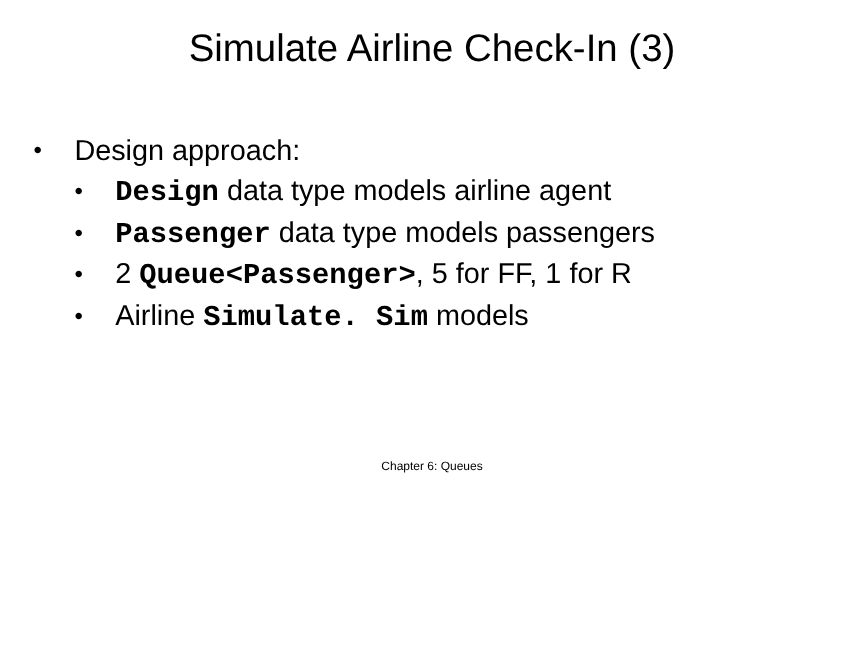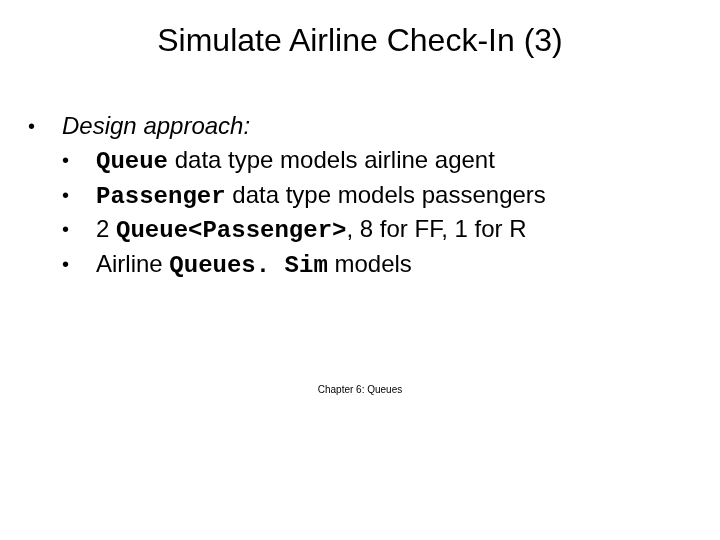--- a/index.html
+++ b/index.html
@@ -42,21 +42,20 @@
   }
   .lvl1 .bullet {
     width: 34px;
     flex: 0 0 34px;
     text-align: left;
     font-size: 20px;
     line-height: 1.6;
   }
   .lvl1 .txt {
     flex: 1;
-    font-style: italic;
   }
   .sublist {
     margin-top: 2px;
   }
   .lvl2 {
     display: flex;
     align-items: flex-start;
     margin-left: 34px;
   }
   .lvl2 .bullet {
@@ -92,36 +91,36 @@
   <div class="body">
     <div class="lvl1">
       <div class="bullet">•</div>
       <div class="txt">Design approach:</div>
     </div>
 
     <div class="sublist">
 
       <div class="lvl2">
         <div class="bullet">•</div>
-        <div class="txt"><span></span><span class="mono">Queue</span><span> data type models airline agent</span></div>
+        <div class="txt"><span></span><span class="mono">Design</span><span> data type models airline agent</span></div>
       </div>
 
       <div class="lvl2">
         <div class="bullet">•</div>
         <div class="txt"><span></span><span class="mono">Passenger</span><span> data type models passengers</span></div>
       </div>
 
       <div class="lvl2">
         <div class="bullet">•</div>
-        <div class="txt"><span>2 </span><span class="mono">Queue&lt;Passenger&gt;</span><span>, 8 for FF, 1 for R</span></div>
+        <div class="txt"><span>2 </span><span class="mono">Queue&lt;Passenger&gt;</span><span>, 5 for FF, 1 for R</span></div>
       </div>
 
       <div class="lvl2">
         <div class="bullet">•</div>
-        <div class="txt"><span>Airline </span><span class="mono">Queues. Sim</span><span> models</span></div>
+        <div class="txt"><span>Airline </span><span class="mono">Simulate. Sim</span><span> models</span></div>
       </div>
 
     </div>
   </div>
 
   <div class="footer">Chapter 6: Queues</div>
 
 </div>
 
 </body></html>

